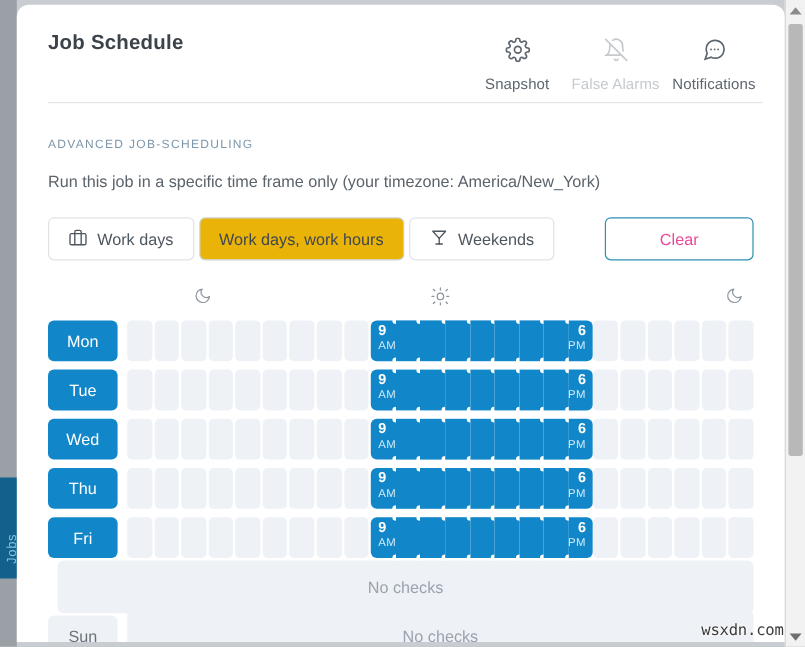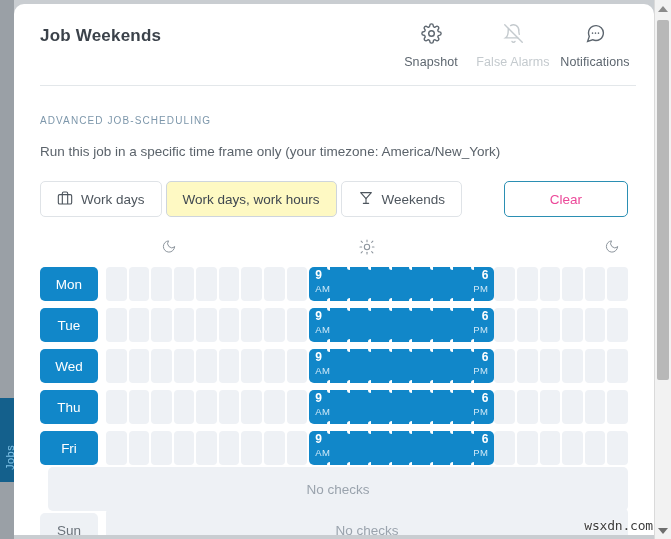--- a/index.html
+++ b/index.html
@@ -82,21 +82,21 @@
     left: 26px;
     top: 22px;
     font-size: 17px;
     font-weight: bold;
     color: #3b424a;
     letter-spacing: .2px;
   }
   .tabs {
     position: absolute;
     right: 18px;
-    top: 16px;
+    top: 24px;
     display: flex;
     align-items: flex-start;
   }
   .tab {
     width: 82px;
     display: flex;
     flex-direction: column;
     align-items: center;
     cursor: pointer;
     padding-bottom: 10px;
@@ -166,21 +166,21 @@
     padding: 0 16px;
     border: 1px solid #dfe3e7;
     border-radius: 5px;
     background: #fff;
     font-size: 13.5px;
     color: #4e565e;
     cursor: pointer;
     white-space: nowrap;
   }
   .btn.selected {
-    background: #fef9c3;
+    background: #eab308;
     border-color: #ced5dd;
     color: #3f4750;
     justify-content: flex-end;
   }
   .btn.clear {
     border: 1.5px solid #2b8fb3;
     color: #ec4899;
     width: 124px;
     margin-left: auto;
   }
@@ -364,21 +364,21 @@
 <div class="bg-page"></div>
 <div class="bg-left-strip"></div>
 <div class="bg-blue-tab">
   <span>Jobs</span>
 </div>
 <div class="bg-footer-text">Next run scheduled</div>
 
 <div class="modal">
 
   <div class="header">
-    <div class="title">Job Weekends</div>
+    <div class="title">Job Schedule</div>
 
     <div class="tabs">
 
       <div class="tab">
         <span class="ic">
           <svg width="21" height="21" viewBox="0 0 24 24" fill="none" stroke="#5d666f" stroke-width="1.6">
             <circle cx="12" cy="12" r="3.2"></circle>
             <path d="M19.4 15a1.65 1.65 0 0 0 .33 1.82l.06.06a2 2 0 1 1-2.83 2.83l-.06-.06a1.65 1.65 0 0 0-1.82-.33 1.65 1.65 0 0 0-1 1.51V21a2 2 0 1 1-4 0v-.09A1.65 1.65 0 0 0 9 19.4a1.65 1.65 0 0 0-1.82.33l-.06.06a2 2 0 1 1-2.83-2.83l.06-.06a1.65 1.65 0 0 0 .33-1.82 1.65 1.65 0 0 0-1.51-1H3a2 2 0 1 1 0-4h.09A1.65 1.65 0 0 0 4.6 9a1.65 1.65 0 0 0-.33-1.82l-.06-.06a2 2 0 1 1 2.83-2.83l.06.06A1.65 1.65 0 0 0 9 4.6a1.65 1.65 0 0 0 1-1.51V3a2 2 0 1 1 4 0v.09a1.65 1.65 0 0 0 1 1.51 1.65 1.65 0 0 0 1.82-.33l.06-.06a2 2 0 1 1 2.83 2.83l-.06.06A1.65 1.65 0 0 0 19.4 9v.09a1.65 1.65 0 0 0 1.51 1H21a2 2 0 1 1 0 4h-.09a1.65 1.65 0 0 0-1.51 1z"></path>
           </svg>
         </span>

